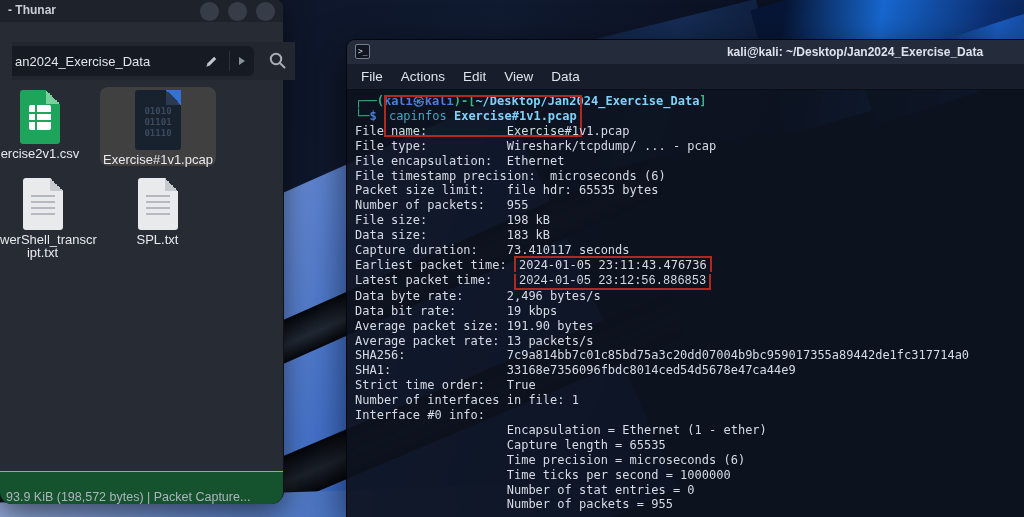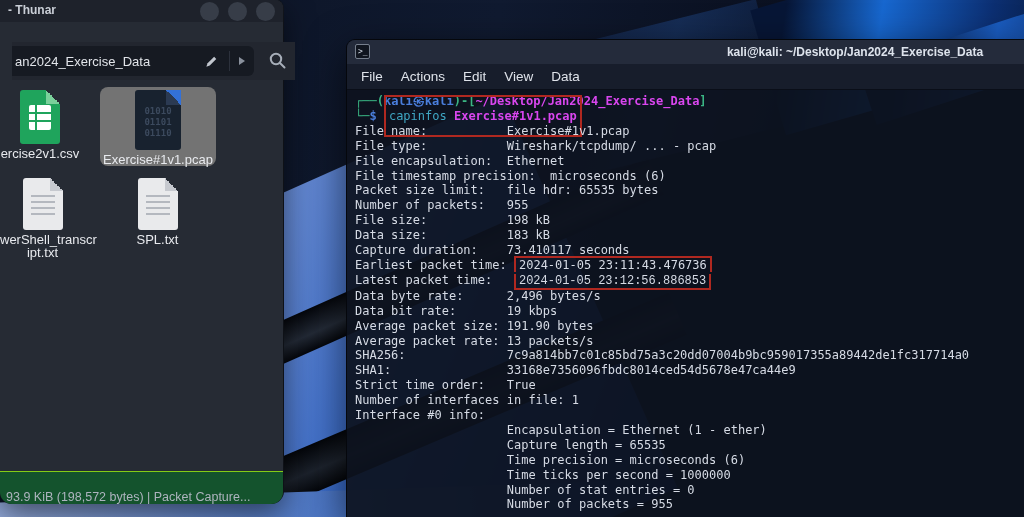--- a/index.html
+++ b/index.html
@@ -37,21 +37,21 @@
   .t-field-text{font-size:13px;color:#e2e5ea;padding-left:3px;white-space:nowrap;overflow:hidden;flex:1;}
   .t-field-btns{display:flex;align-items:center;height:100%;}
   .pencil{padding:0 10px;display:flex;align-items:center;}
   .vdiv{width:1px;height:20px;background:#2c313c;}
   .chev{padding:0 8px;display:flex;align-items:center;}
   .search{position:absolute;right:8px;top:9px;}
   
   .t-files{position:absolute;left:0;top:80px;width:283px;height:391px;background:#262b34;}
   .fitem{position:absolute;text-align:center;}
   .flabel{font-size:13px;color:#e8eaee;line-height:13px;margin-top:3px;white-space:nowrap;}
-  .fitem.selected{background:#737373;border-radius:8px;}
+  .fitem.selected{background:#404040;border-radius:8px;}
   .doc{position:relative;margin:0 auto;}
   .fold{position:absolute;top:0;right:0;}
   
   .csv-doc{width:40px;height:54px;background:#1fa45c;border-radius:3px;}
   .csv-fold{width:14px;height:14px;background:linear-gradient(to bottom left,#262b34 50%,#7ad19b 50%);}
   .csv-table{position:absolute;left:9px;top:15px;width:22px;height:25px;background:#fff;border-radius:2px;
     background-image:
       linear-gradient(to right,transparent 6px,#1fa45c 6px,#1fa45c 8px,transparent 8px),
       linear-gradient(to bottom,transparent 7px,#1fa45c 7px,#1fa45c 9px,transparent 9px,transparent 15px,#1fa45c 15px,#1fa45c 17px,transparent 17px);}
   
@@ -80,21 +80,21 @@
   .k-menubar{height:25px;background:#171d2b;border-bottom:1px solid #0a0e18;
     display:flex;align-items:center;padding-left:5px;}
   .menu-item{font-size:13.5px;color:#dfe3ea;padding:0 9px;}
   .k-content{height:427px;background:rgba(13,18,30,0.93);overflow:hidden;
     padding:4px 0 0 8px;box-sizing:border-box;}
   .tl{font-family:"DejaVu Sans Mono",monospace;font-size:12px;line-height:14.9px;
       white-space:pre;color:#d6dbe5;}
   .g{color:#3ab583;font-weight:bold;}
   .b{color:#4a7edc;font-weight:bold;}
   .c{color:#3fa7c4;}
-  .w{color:#d946ef;font-weight:bold;}
+  .w{color:#7dd3fc;font-weight:bold;}
   .rbox{border:2px solid #b02820;padding:12px 3px;}
   .rt{border:2px solid #b02820;border-bottom:none;padding:0 3px;margin-top:39px;}
   .rb{border:2px solid #b02820;border-top:none;padding:0 3px;font-family:Liberation Mono, monospace;}
 </style>
 </head>
 <body>
 
 <div class="wallpaper">
   <div class="wp wp-panel"></div>
   <div class="wp wp-bar1"></div>

